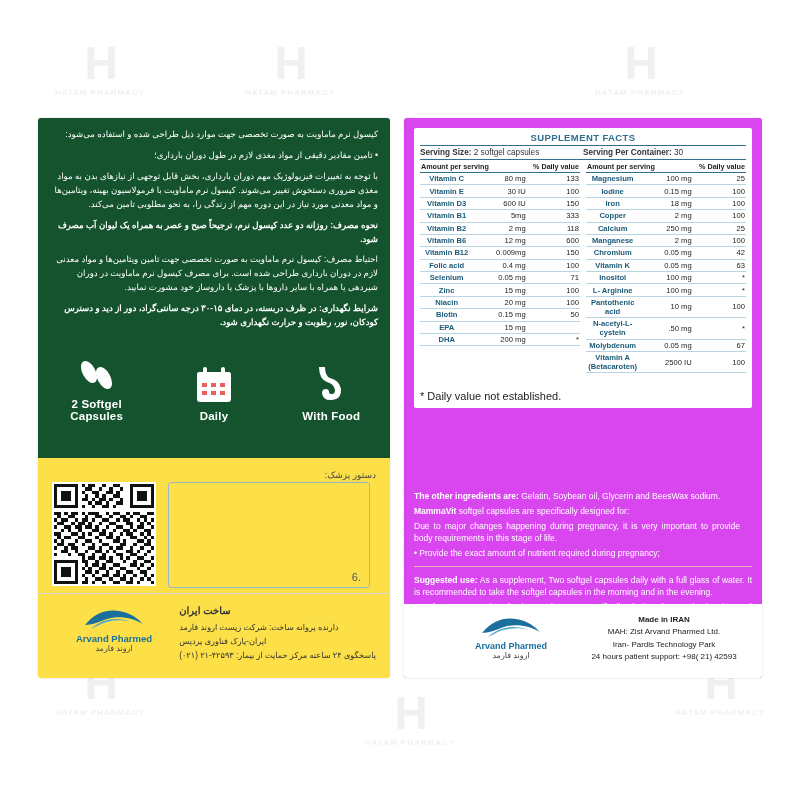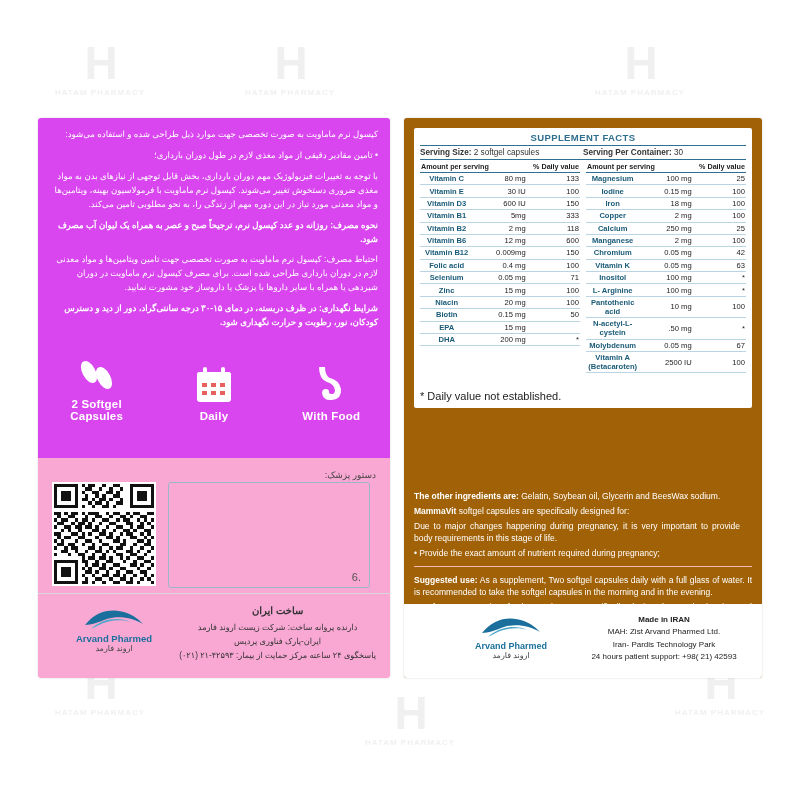--- a/index.html
+++ b/index.html
@@ -18,74 +18,74 @@
   .package{position:absolute;left:38px;top:118px;width:724px;height:560px;}
 
   
   .left{
     position:absolute;left:0;top:0;width:352px;height:560px;
     background:#ffffff;border-radius:3px;overflow:hidden;
     box-shadow:0 0 2px rgba(0,0,0,.18);
   }
   .left-red{
     position:absolute;left:0;top:0;width:352px;height:340px;
-    background:#d946ef;
+    background:#14532d;
   }
   .fa-block{
     direction:rtl;text-align:right;color:#ffffff;
     font-size:8.6px;line-height:1.62;padding:10px 12px 0 12px;
   }
   .fa-block p{margin:0 0 7px 0;}
   .fa-block .bold{font-weight:bold;}
   .icons-row{
     position:absolute;left:0;top:232px;width:352px;
     display:flex;justify-content:space-around;align-items:flex-end;
   }
   .icon-cell{width:100px;text-align:center;color:#fff;}
   .icon-cell .glyph{height:42px;display:flex;align-items:flex-end;justify-content:center;}
   .icon-cell .cap{font-size:11.5px;font-weight:bold;margin-top:6px;letter-spacing:.2px;}
   .adv{
     position:absolute;left:0;top:304px;width:352px;text-align:center;color:#ffffff;
   }
   .adv .l1{font-size:17px;font-weight:bold;font-style:italic;letter-spacing:.3px;}
   .adv .l2{font-size:14px;margin-top:2px;}
   .left-white{
-    position:absolute;left:0;top:340px;width:352px;height:220px;background:#f9a8d4;
+    position:absolute;left:0;top:340px;width:352px;height:220px;background:#fde047;
   }
   .presc-label{
     position:absolute;right:14px;top:12px;font-size:9px;color:#444;direction:rtl;
   }
   .qr-box{
     position:absolute;left:14px;top:24px;width:104px;height:104px;
     background:#fff;padding:2px;box-sizing:border-box;
   }
   .presc-box{
     position:absolute;left:130px;top:24px;width:200px;height:104px;
     border:1px solid #9ab7c9;border-radius:3px;
   }
   .presc-num{position:absolute;right:8px;bottom:4px;font-size:11px;color:#555;}
   .left-foot{
     position:absolute;left:0;bottom:0;width:352px;height:84px;
     border-top:1px solid #d7d7d7;
   }
   .made-fa{
-    position:absolute;right:14px;top:8px;direction:rtl;text-align:center;
+    position:absolute;right:14px;top:8px;direction:rtl;text-align:left;
     font-size:8.2px;color:#333;line-height:1.7;
   }
   .made-fa .ttl{font-size:10px;font-weight:bold;margin-bottom:2px;}
   .brand{
     position:absolute;left:16px;top:12px;width:120px;text-align:center;color:#1b6f9c;
   }
   .brand .name{font-size:9.5px;margin-top:1px;font-weight:bold;}
   .brand .fa{font-size:8px;color:#444;direction:rtl;}
 
   
   .right{
     position:absolute;left:366px;top:0;width:358px;height:560px;
-    background:#a16207;border-radius:3px;overflow:hidden;
+    background:#d946ef;border-radius:3px;overflow:hidden;
     box-shadow:0 0 2px rgba(0,0,0,.18);
   }
   .sf-card{
     position:absolute;left:10px;top:10px;width:338px;
     background:#ffffff;border-radius:2px;padding:4px 6px 6px 6px;box-sizing:border-box;
   }
   .sf-title{
     text-align:center;font-size:9.5px;font-weight:bold;color:#2f6f8f;letter-spacing:.4px;
     border-bottom:1px solid #2f6f8f;padding-bottom:2px;
   }

